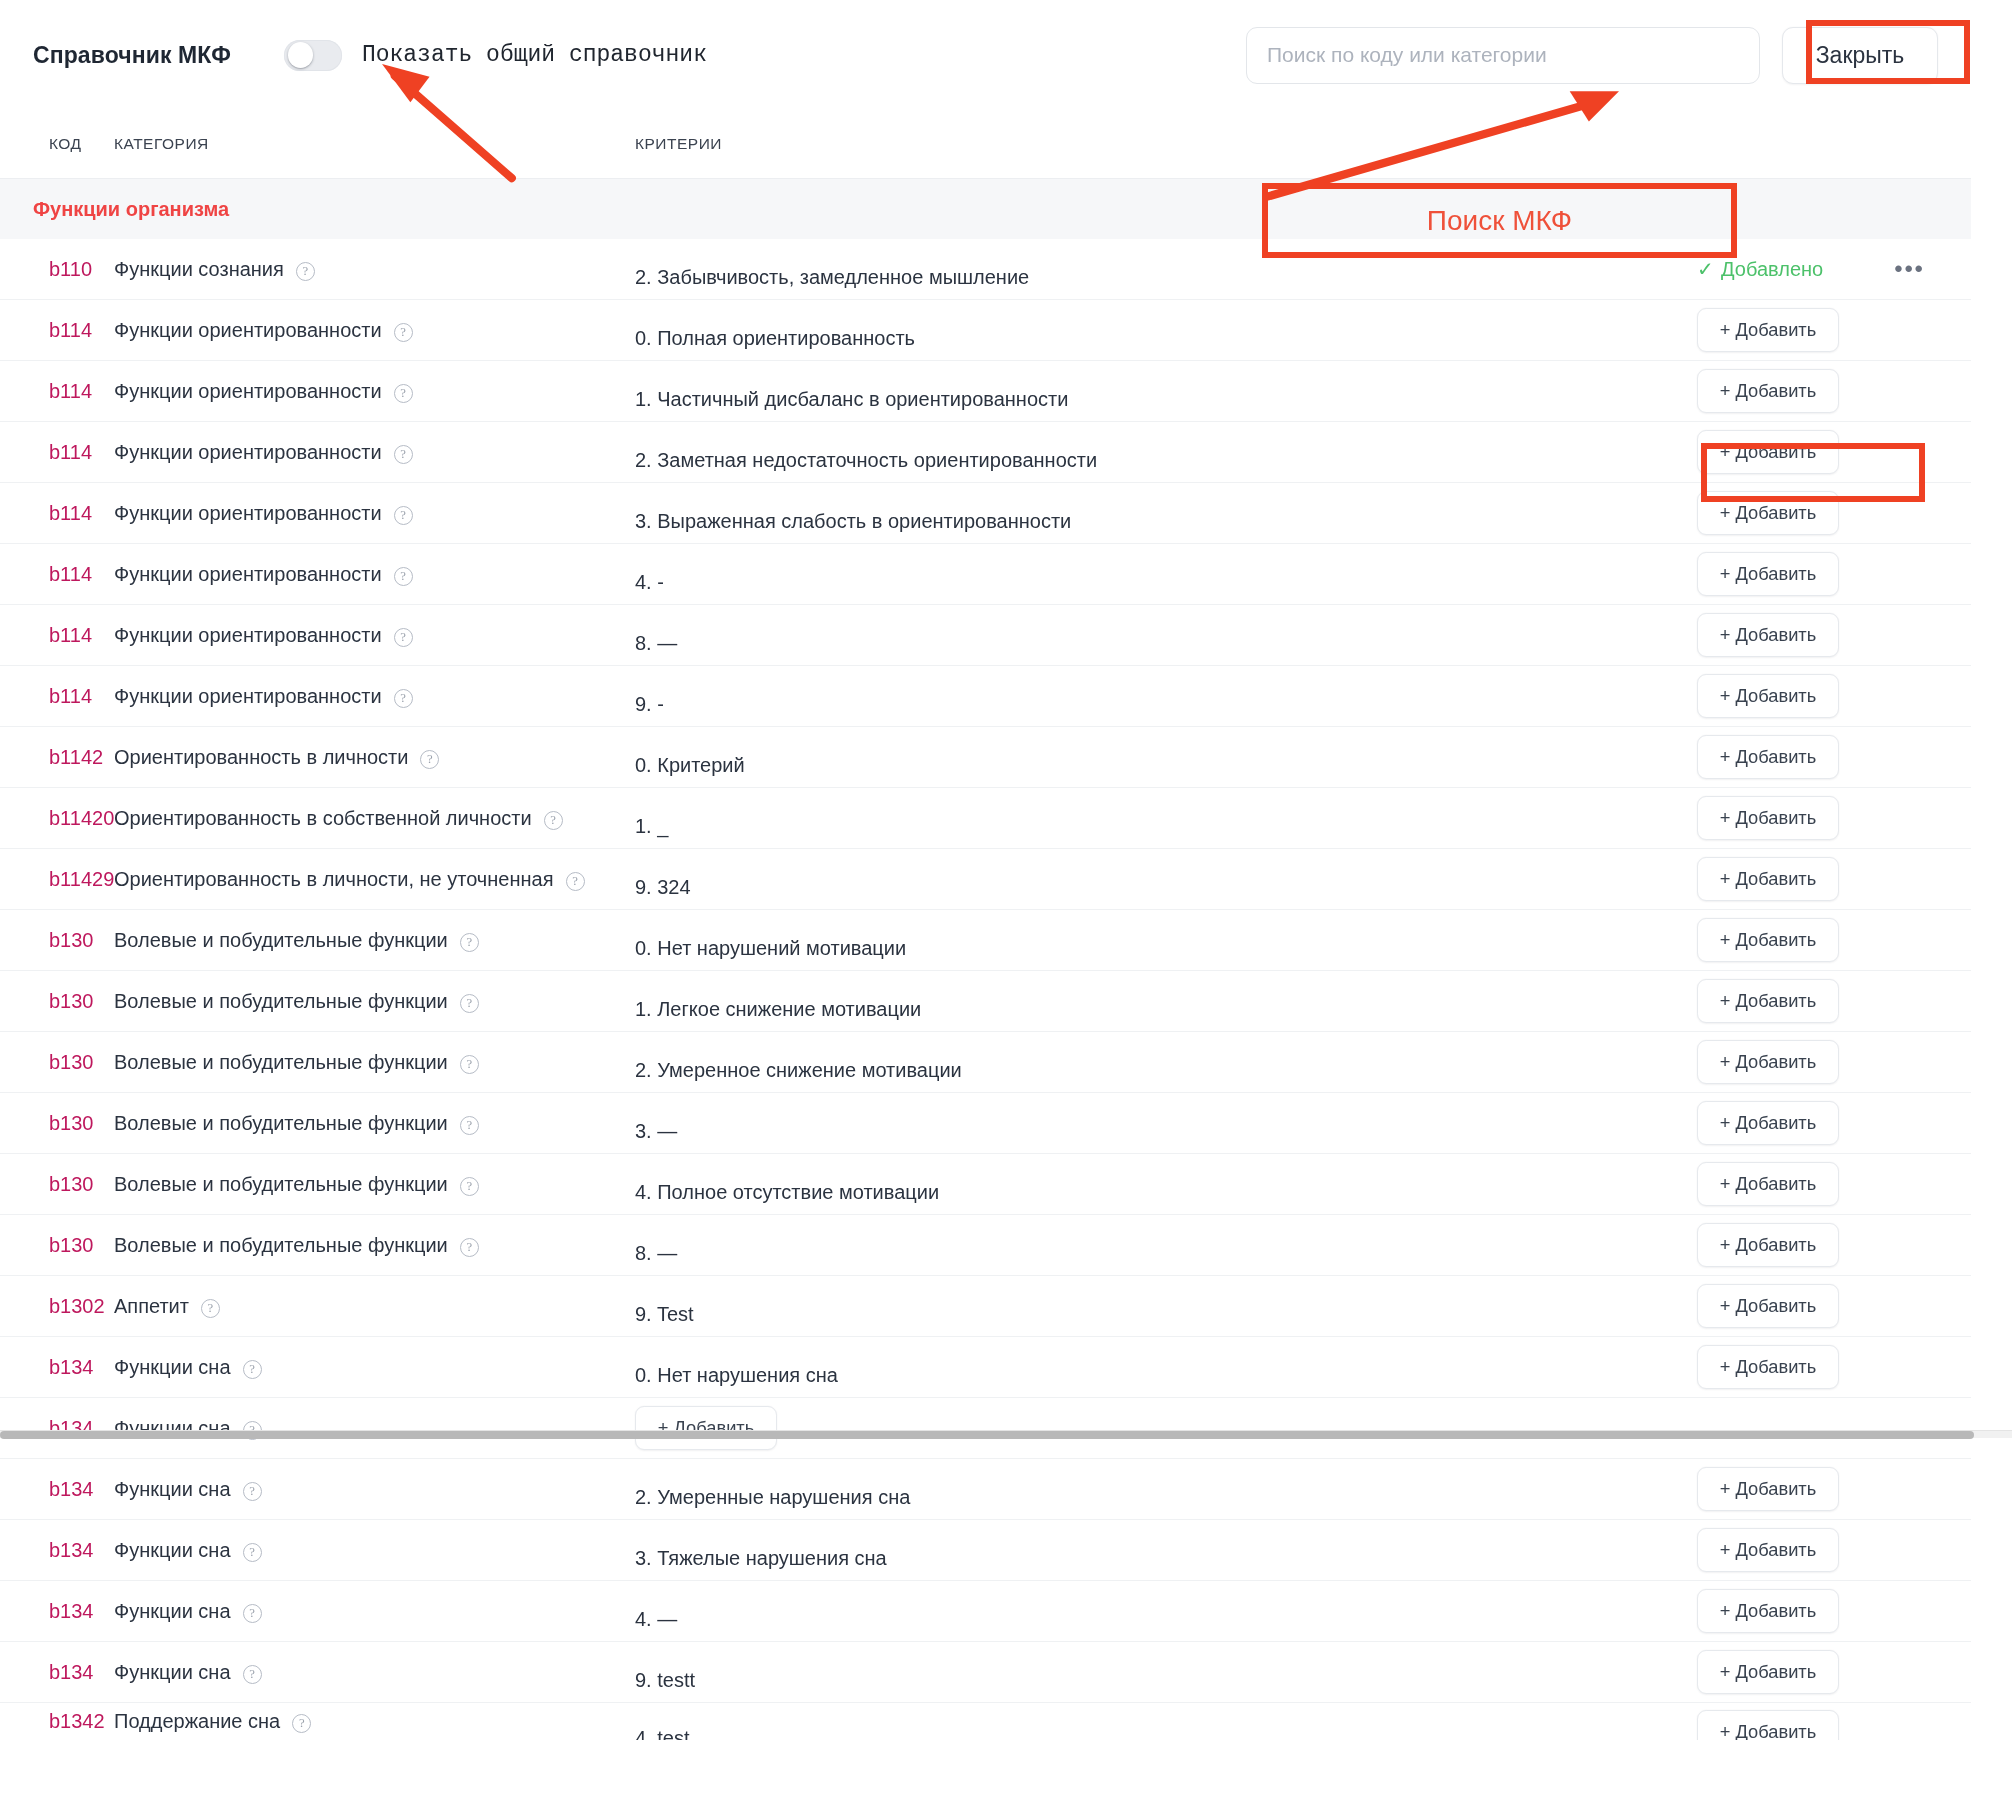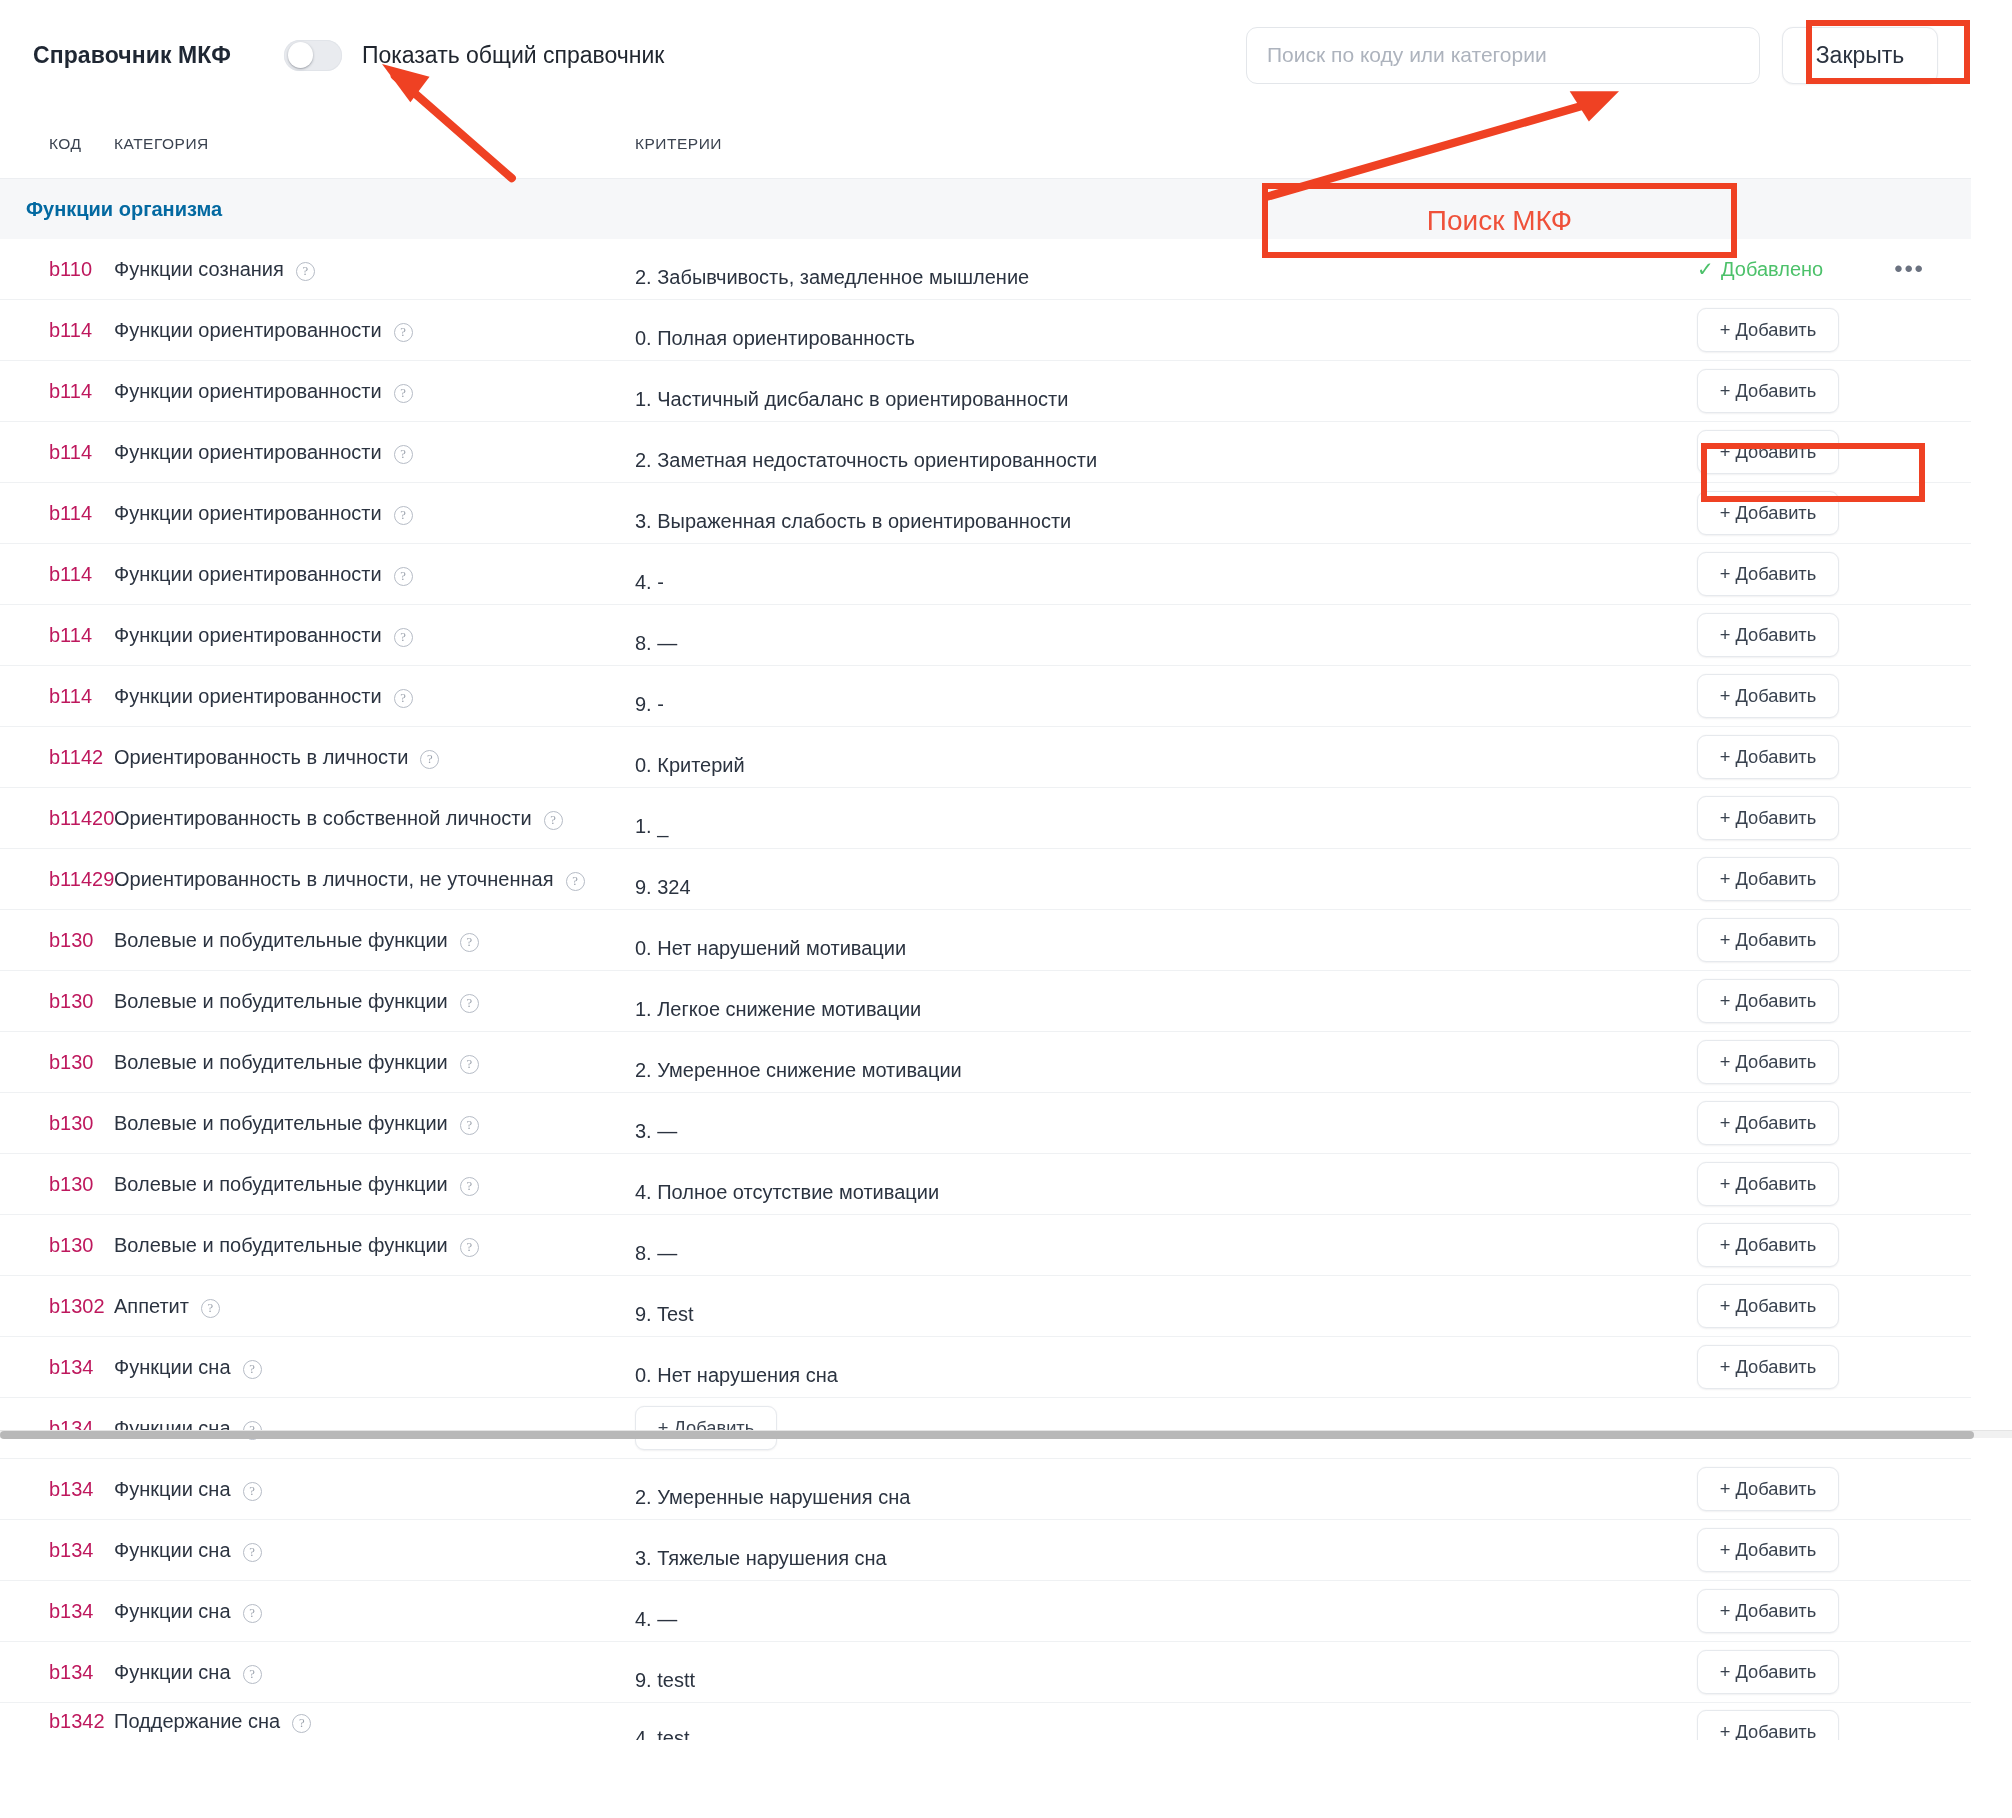--- a/index.html
+++ b/index.html
@@ -56,20 +56,21 @@
     top: 2.7px; left: 3.7px;
     width: 25.6px; height: 25.6px;
     border-radius: 50%;
     background: #ffffff;
     box-shadow: 0 0.9px 2.7px rgba(16,24,40,.28), 0 0.9px 0.9px rgba(16,24,40,.10);
   }
   .toggle-label {
     font-size: 23px;
     color: #20262f;
     white-space: nowrap;
+    font-family: Liberation Mono, monospace;
   }
   .header-spacer { flex: 1 1 auto; }
 
   .search-box {
     width: 514px;
     height: 57px;
     border: 0.9px solid #e3e6ea;
     border-radius: 11px;
     background: #ffffff;
     display: flex;
@@ -120,24 +121,24 @@
     border-bottom: 0.9px solid #eceef1;
     font-size: 15.5px;
     letter-spacing: 0.5px;
     color: #3b4350;
   }
   .group-row {
     display: flex;
     align-items: center;
     height: 60px;
     background: #f6f7f9;
-    padding-left: 26px;
+    padding-left: 33px;
     font-size: 20px;
     font-weight: bold;
-    color: #0369a1;
+    color: #ef4444;
   }
   .row {
     display: flex;
     align-items: center;
     height: 61px;
     border-bottom: 0.9px solid #eff1f3;
     background: #ffffff;
   }
   .cell-code     { font-size: 20px; color: #be185d; }
   .cell-category { font-size: 20px; color: #2b3340; display: flex; align-items: flex-end; gap: 12px; }

